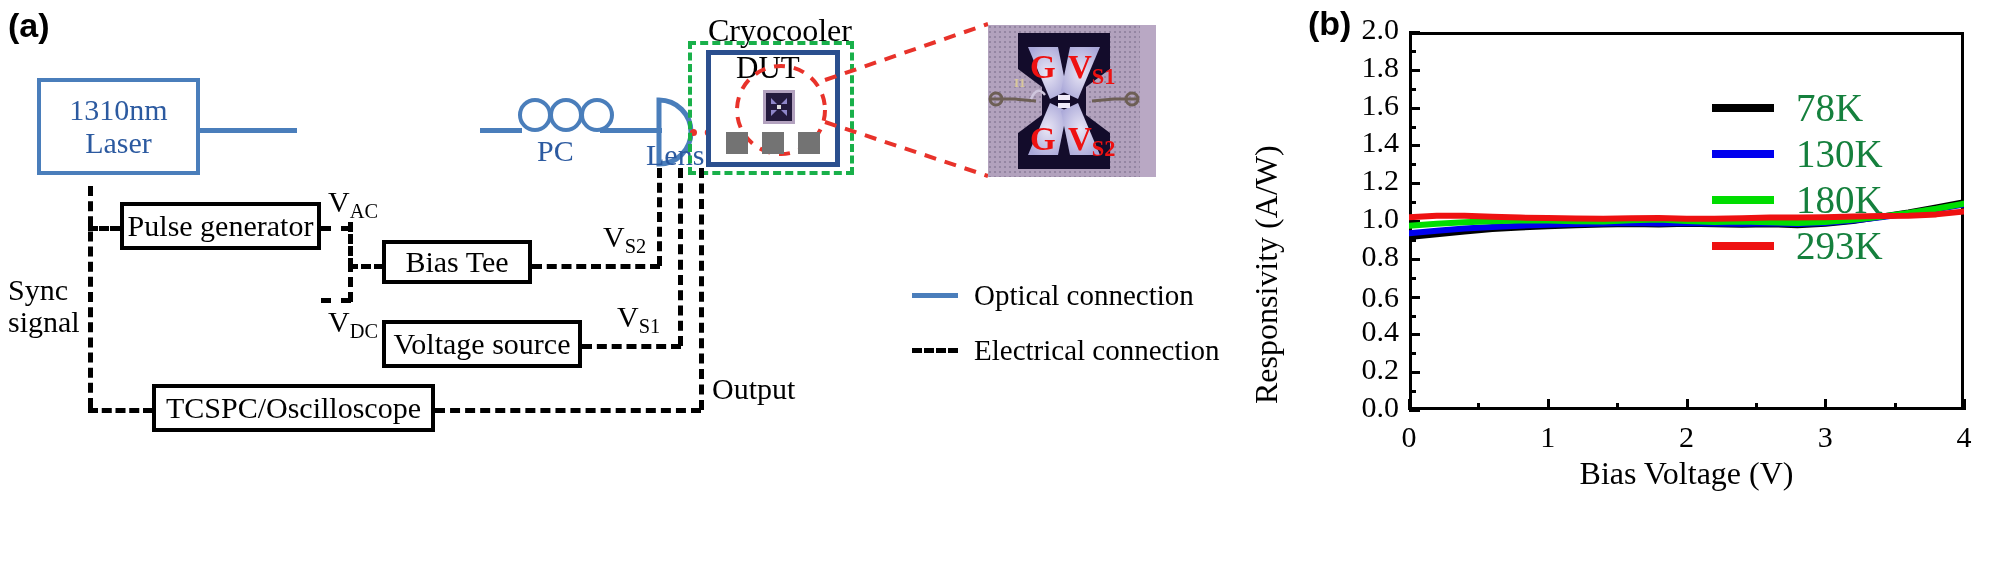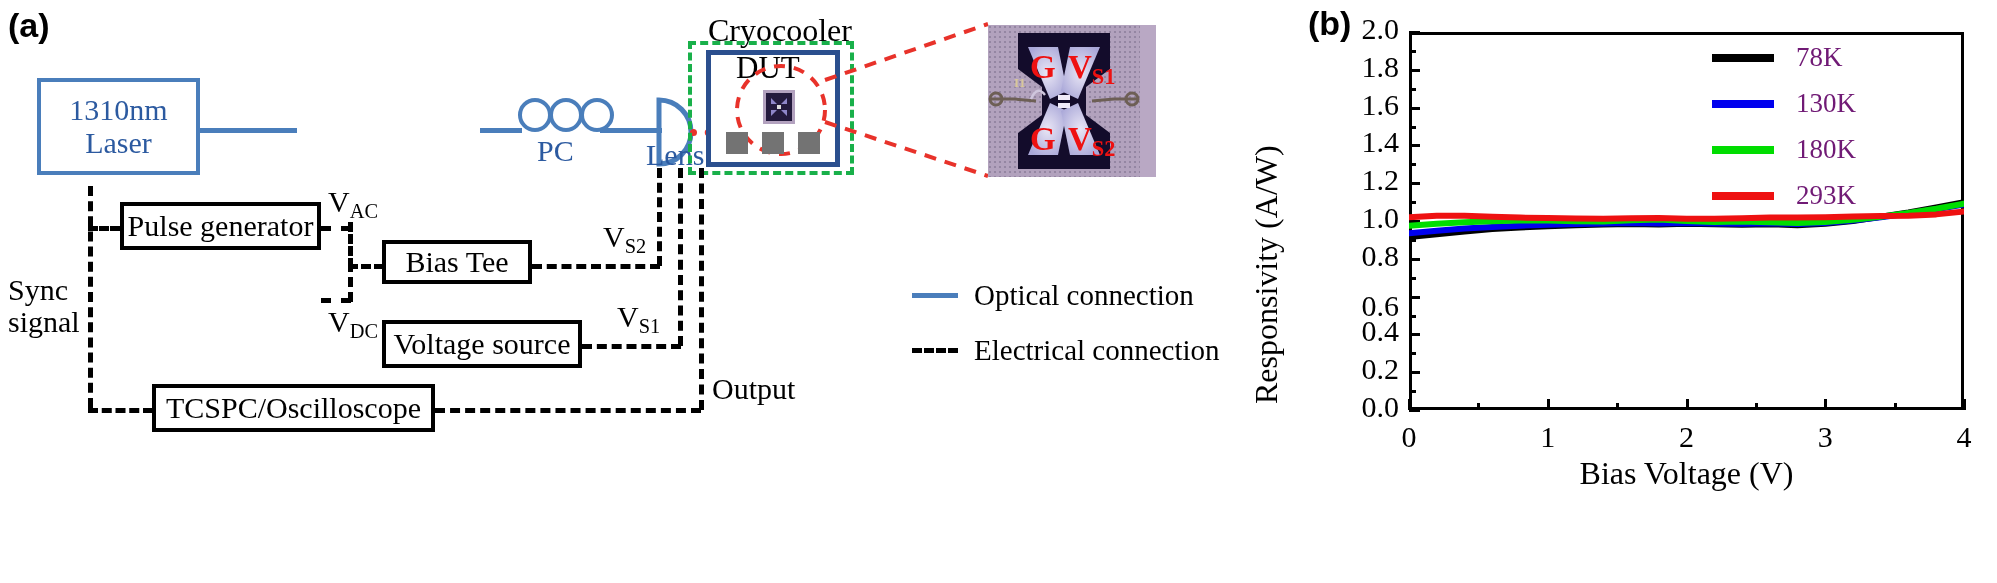--- a/index.html
+++ b/index.html
@@ -52,21 +52,21 @@
   
   #plot-frame{position:absolute;box-sizing:border-box;border:3px solid #000;background:#fff;}
   .ytick-lbl{position:absolute;font-size:30px;text-align:right;color:#000;}
   .xtick-lbl{position:absolute;font-size:30px;text-align:center;color:#000;}
   .tick{position:absolute;background:#000;}
   #ylabel{
     position:absolute;font-size:32px;color:#000;white-space:nowrap;
     transform-origin:left top;transform:rotate(-90deg);
   }
   #xlabel{position:absolute;font-size:32px;color:#000;white-space:nowrap;text-align:center;}
-  .clegend{position:absolute;display:flex;align-items:center;font-size:27px;color:#701a75;}
+  .clegend{position:absolute;display:flex;align-items:center;font-size:39px;color:#15803d;margin-top:43px;}
   .clegend .sw{display:inline-block;width:62px;height:8px;margin-right:22px;}
 
   
   #micro{position:absolute;overflow:hidden;}
   .mlabel{position:absolute;color:#ee1111;font-family:"Liberation Serif",serif;font-weight:bold;}
 </style>
 </head>
 <body>
 
 <div class="panel" id="panel-a" style="left:0;top:0;width:1190px;height:583px;">
@@ -227,21 +227,21 @@
   <div id="ytick-layer" style="position:absolute;left:0;top:0;">
       <div class="ytick-lbl" style="left: 127px; top: 390px; width: 82px;">0.0</div>
       <div class="tick" style="left: 219px; top: 409px; width: 11px; height: 3px;"></div>
       <div class="tick" style="left: 219px; top: 390.1px; width: 7px; height: 3px;"></div>
       <div class="ytick-lbl" style="left: 127px; top: 352.2px; width: 82px;">0.2</div>
       <div class="tick" style="left: 219px; top: 371.2px; width: 11px; height: 3px;"></div>
       <div class="tick" style="left: 219px; top: 352.3px; width: 7px; height: 3px;"></div>
       <div class="ytick-lbl" style="left: 127px; top: 314.4px; width: 82px;">0.4</div>
       <div class="tick" style="left: 219px; top: 333.4px; width: 11px; height: 3px;"></div>
       <div class="tick" style="left: 219px; top: 314.5px; width: 7px; height: 3px;"></div>
-      <div class="ytick-lbl" style="left: 127px; top: 289px; width: 82px;">0.6</div>
+      <div class="ytick-lbl" style="left: 127px; top: 280px; width: 82px;">0.6</div>
       <div class="tick" style="left: 219px; top: 295.6px; width: 11px; height: 3px;"></div>
       <div class="tick" style="left: 219px; top: 276.7px; width: 7px; height: 3px;"></div>
       <div class="ytick-lbl" style="left: 127px; top: 238.8px; width: 82px;">0.8</div>
       <div class="tick" style="left: 219px; top: 257.8px; width: 11px; height: 3px;"></div>
       <div class="tick" style="left: 219px; top: 238.9px; width: 7px; height: 3px;"></div>
       <div class="ytick-lbl" style="left: 127px; top: 201px; width: 82px;">1.0</div>
       <div class="tick" style="left: 219px; top: 220px; width: 11px; height: 3px;"></div>
       <div class="tick" style="left: 219px; top: 201.1px; width: 7px; height: 3px;"></div>
       <div class="ytick-lbl" style="left: 127px; top: 163.2px; width: 82px;">1.2</div>
       <div class="tick" style="left: 219px; top: 182.2px; width: 11px; height: 3px;"></div>

